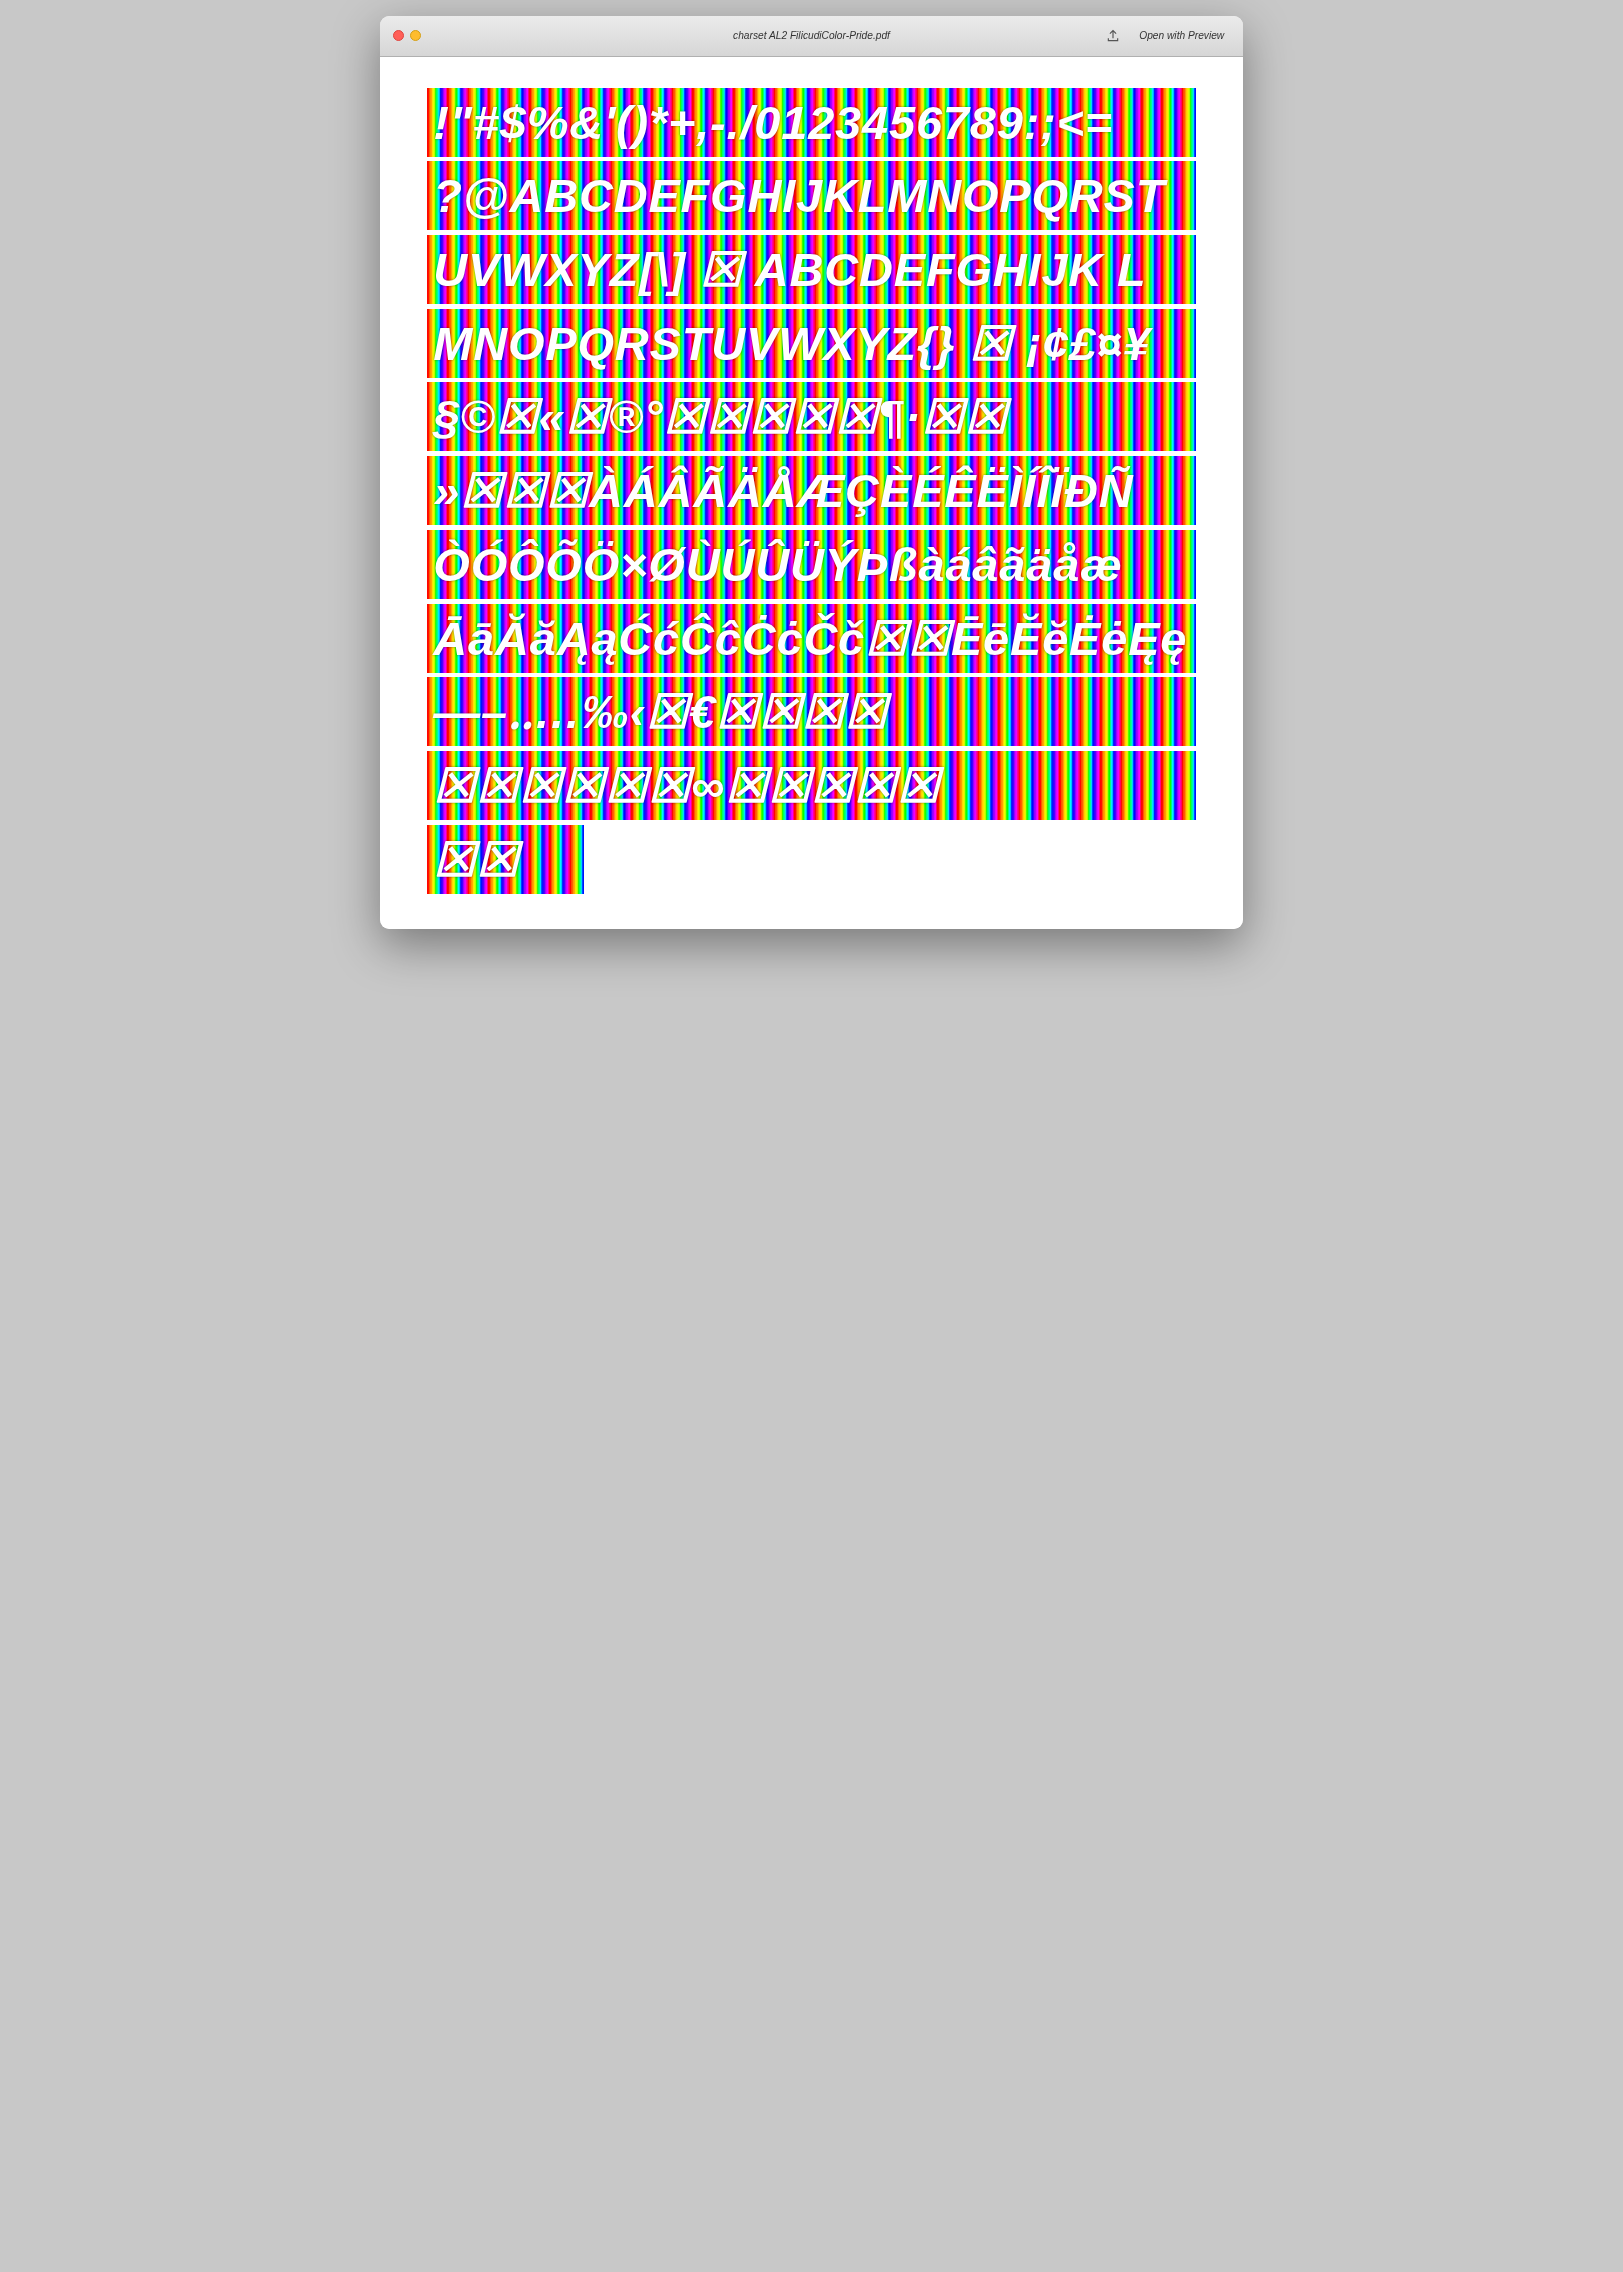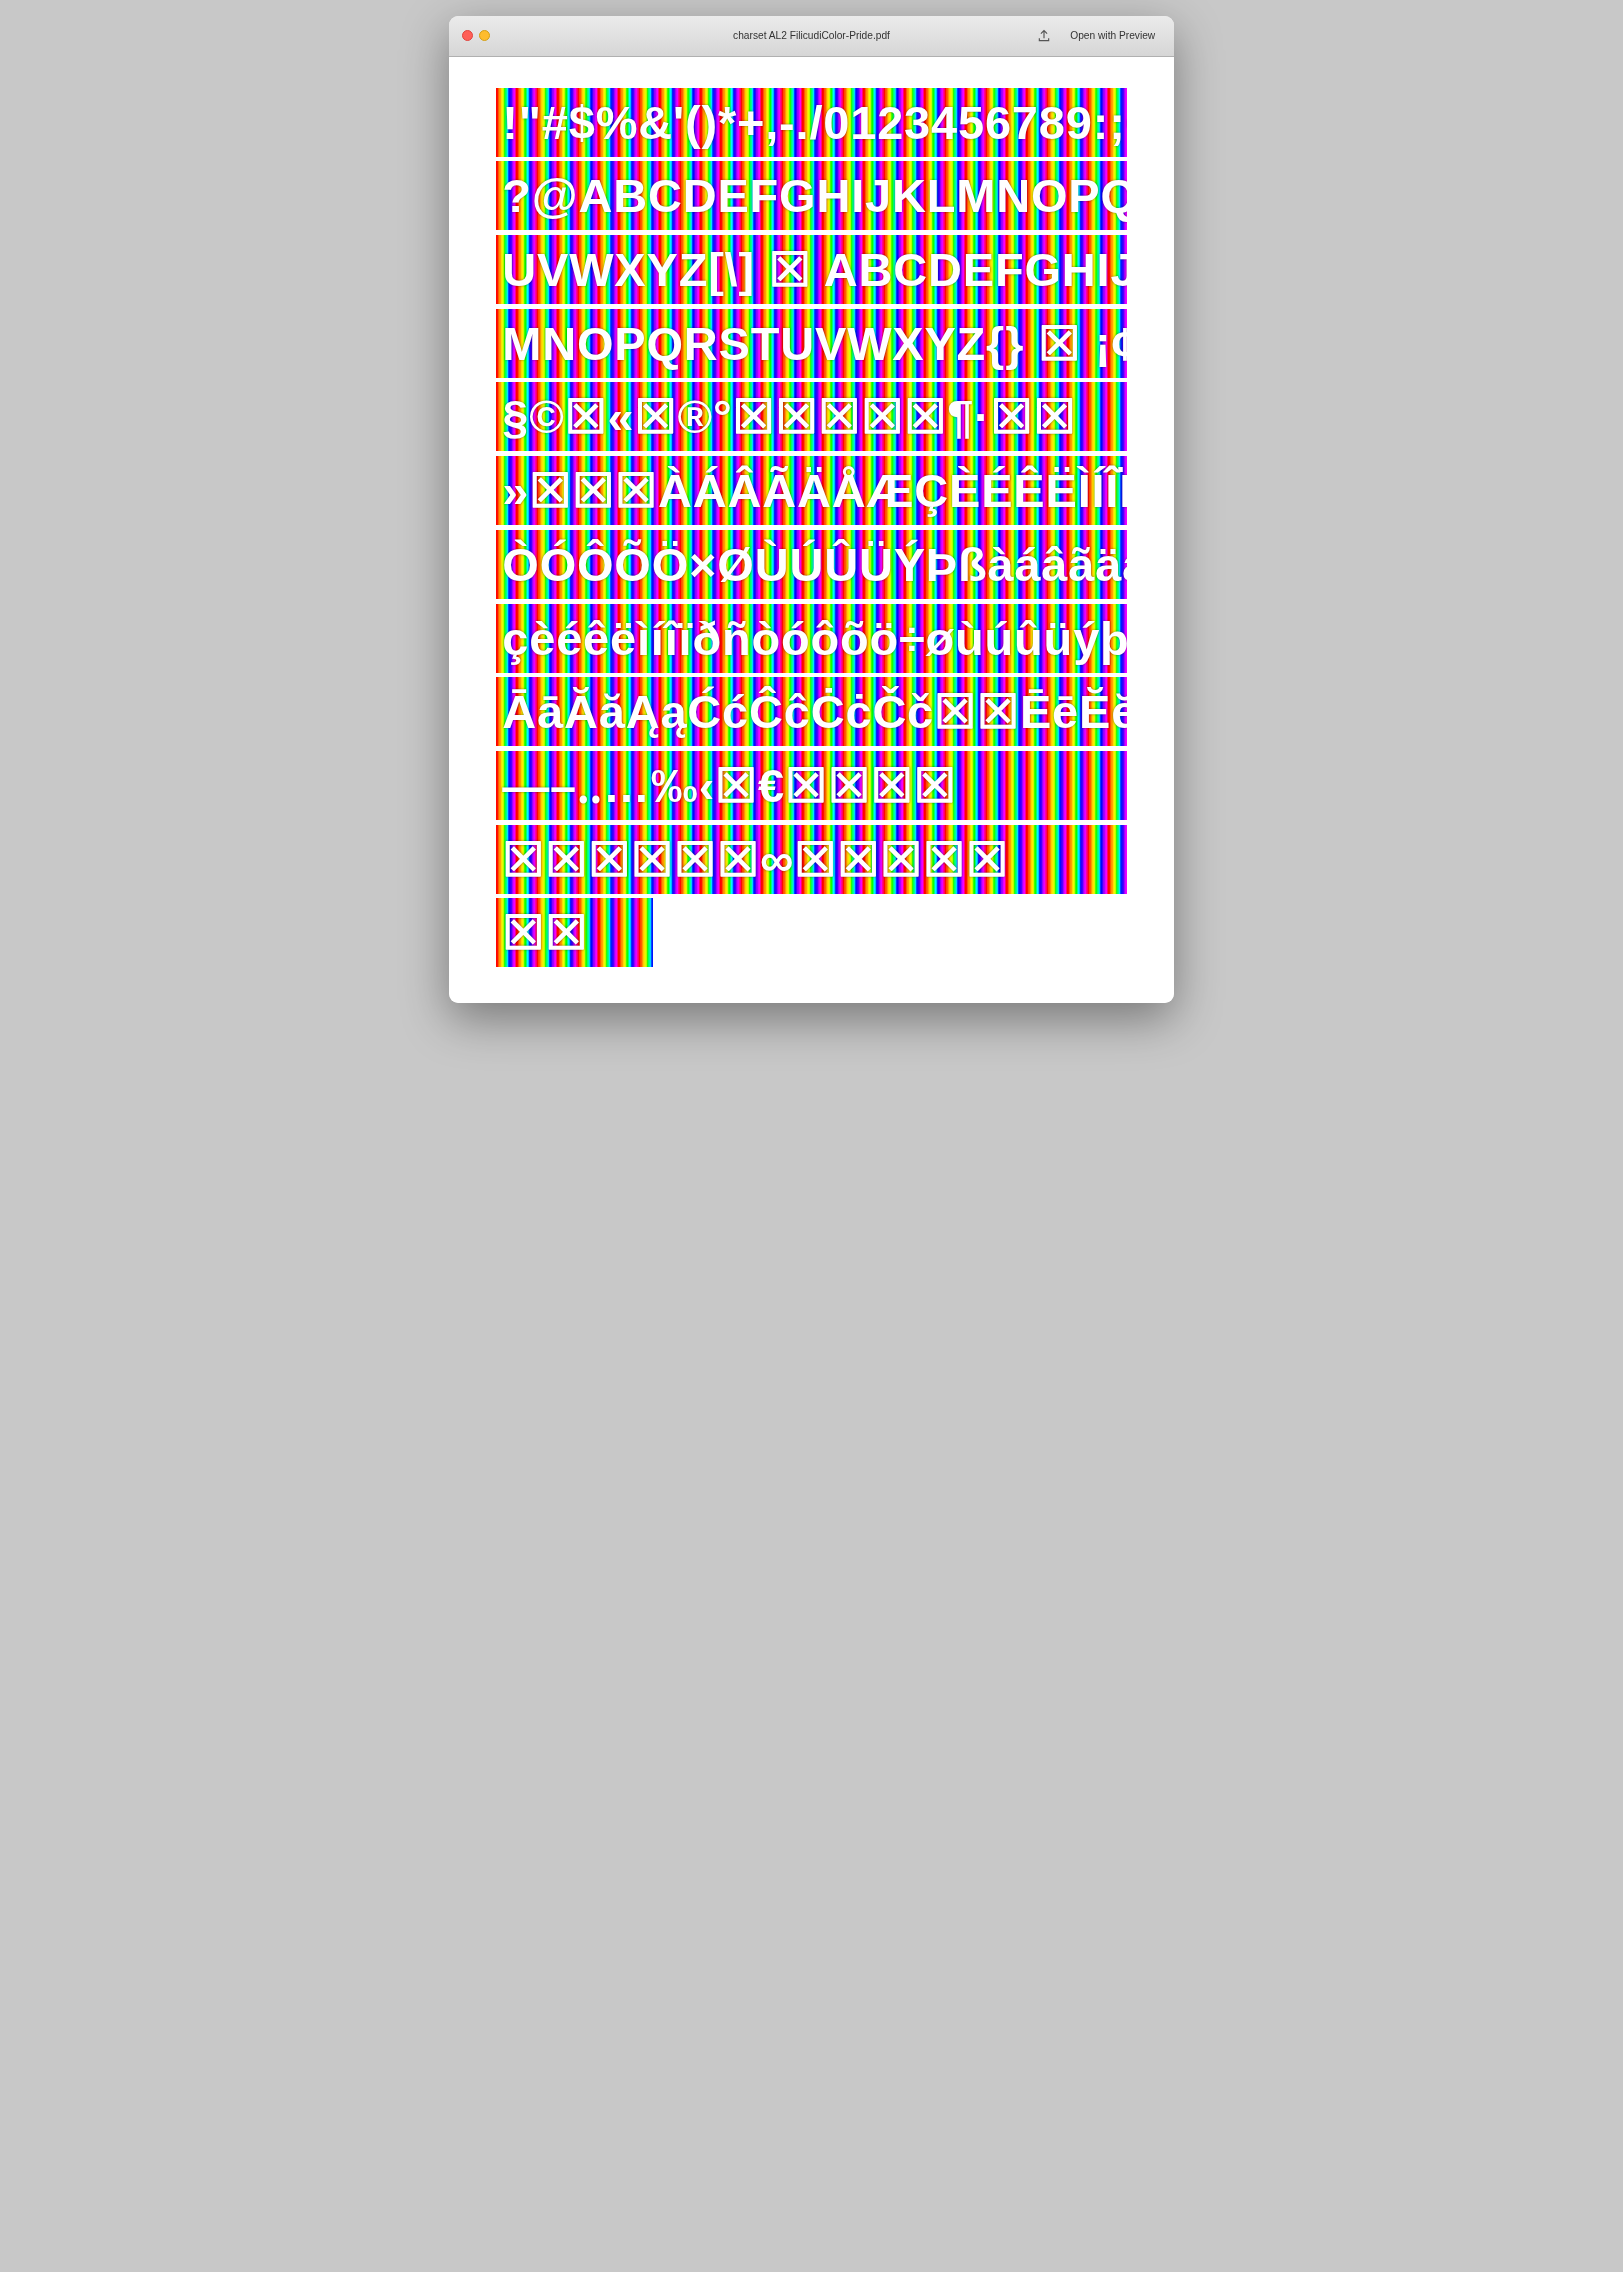--- a/index.html
+++ b/index.html
@@ -8,25 +8,26 @@
       background: #c8c8c8;
       display: flex;
       justify-content: center;
       align-items: flex-start;
       min-height: 100vh;
       padding: 15.7px;
       font-family: -apple-system, BlinkMacSystemFont, 'Helvetica Neue', sans-serif;
     }
 
     .window {
-      width: 725px;
+      width: 863px;
       background: #f0f0f0;
       border-radius: 9.4px;
       box-shadow: 0 15.7px 47px rgba(0,0,0,0.4);
       overflow: hidden;
+      font-style: italic;
     }
 
     .titlebar {
       background: linear-gradient(180deg, #ebebeb 0%, #d6d6d6 100%);
       height: 41px;
       display: flex;
       align-items: center;
       padding: 0 12.5px;
       border-bottom: 0.8px solid #b0b0b0;
       position: relative;
@@ -193,24 +194,20 @@
       <div class="charset-row">
         <div class="charset-row-bg"></div>
         <div class="charset-row-text">»☒☒☒ÀÁÂÃÄÅÆÇÈÉÊËÌÍÎÏÐÑ</div>
       </div>
 
       <div class="charset-row">
         <div class="charset-row-bg"></div>
         <div class="charset-row-text">ÒÓÔÕÖ×ØÙÚÛÜÝÞßàáâãäåæ</div>
       </div>
 
-      <div class="charset-row">
-        <div class="charset-row-bg"></div>
-        <div class="charset-row-text">çèéêëìíîïðñòóôõö÷øùúûüýþ</div>
-      </div>
 
       <div class="charset-row">
         <div class="charset-row-bg"></div>
         <div class="charset-row-text">ĀāĂăĄąĆćĈĉĊċČč☒☒ĒēĔĕĖėĘę</div>
       </div>
 
       <div class="charset-row">
         <div class="charset-row-bg"></div>
         <div class="charset-row-text">—–‥…‰‹☒€☒☒☒☒</div>
       </div>

